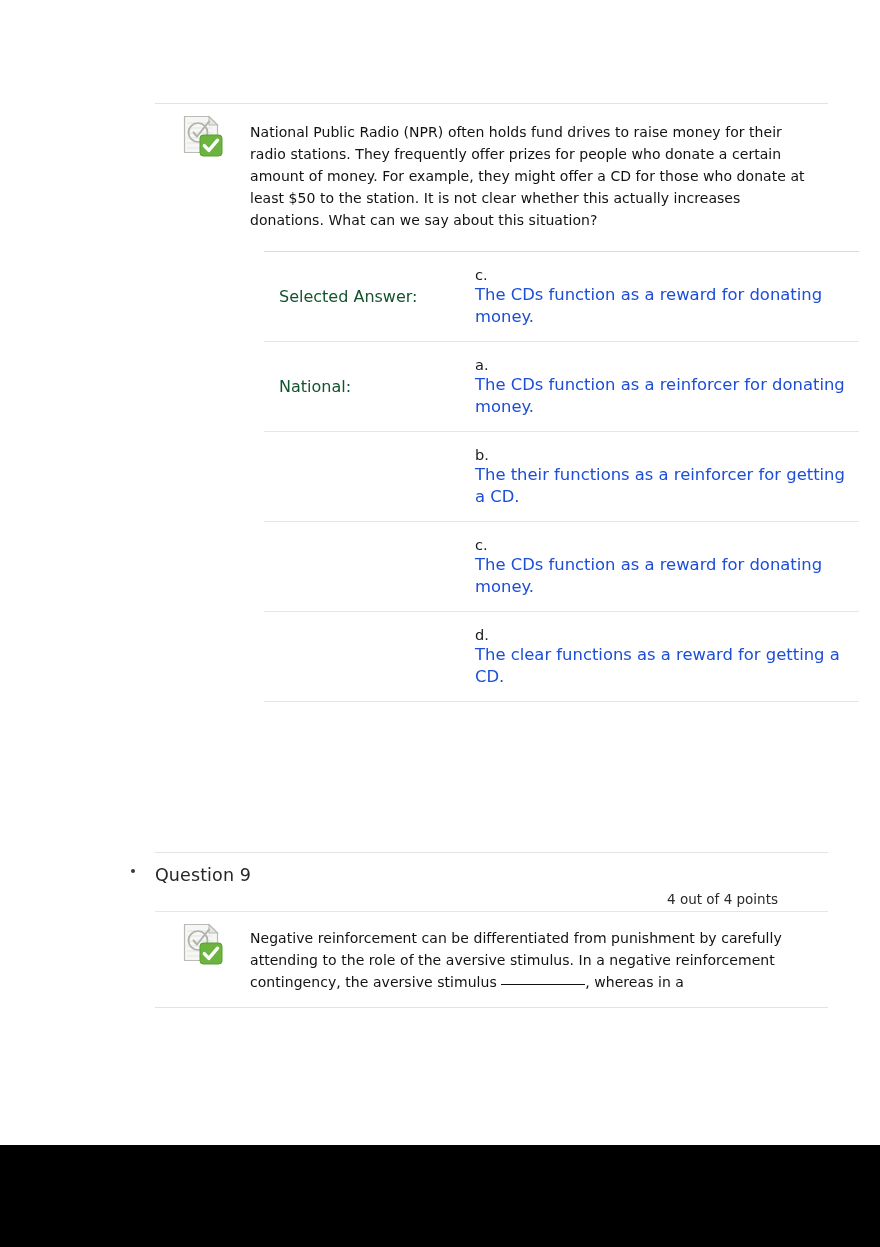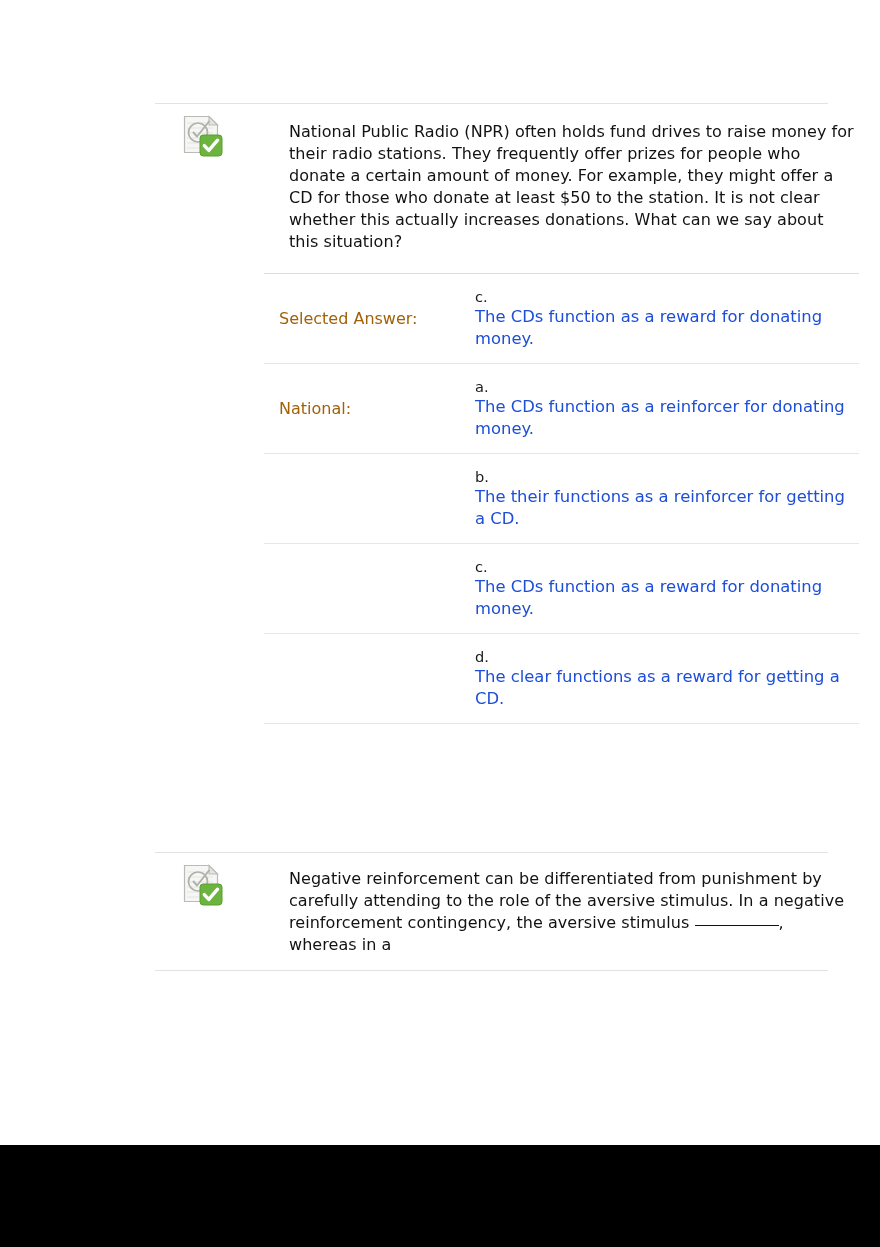--- a/index.html
+++ b/index.html
@@ -105,26 +105,25 @@
   
   .status-icon {
     position: relative;
     width: 42px;
     height: 44px;
     display: block;
   }
 
   
   .q-text {
-    font-size: 16px;
+    font-size: 14px;
     line-height: 22px;
     color: #121212;
     padding: 0 0 0 0;
     letter-spacing: 0.05px;
-    margin-left: 39px;
   }
 
   #q8-text {
     padding-top: 17px;
     padding-bottom: 20px;
     width: 565px;
   }
   #q9-text {
     padding-top: 15px;
     padding-bottom: 14px;
@@ -146,21 +145,21 @@
   }
   .answers-table td {
     vertical-align: middle;
     padding: 13px 0 13px 0;
   }
   td.label-cell {
     width: 182px;
     padding-left: 15px;
     font-size: 16px;
     line-height: 22px;
-    color: #a16207;
+    color: #14532d;
     vertical-align: middle;
   }
   td.value-cell {
     padding-left: 14px;
     padding-right: 10px;
     font-size: 16.4px;
     line-height: 22px;
     color: #121212;
     vertical-align: middle;
   }
@@ -288,20 +287,25 @@
 
         <div class="answers-bottom-rule"></div>
         <div class="q8-tail"></div>
 
       </div>
     </div>
   </div>
 
   <div class="question-block" id="question9-block">
 
+    <div class="q-header">
+      <span class="q-bullet"></span>
+      <div class="q-title">Question 9</div>
+      <div class="q-points-row">4 out of 4 points</div>
+    </div>
 
     <div class="q-body">
 
       <div class="q-icon-cell">
         <span class="status-icon">
           <svg width="42" height="44" viewBox="0 0 42 44" xmlns="http://www.w3.org/2000/svg">
             <path d="M2.5 2.5 H27 L35.5 11 V38.5 H2.5 Z" fill="#f6f6f4" stroke="#b9bcb6" stroke-width="1.2"></path>
             <path d="M27 2.5 V11 H35.5 Z" fill="#e3e4e0" stroke="#b9bcb6" stroke-width="1.1"></path>
             <g stroke="#e4e5e1" stroke-width="1">
               <line x1="5" y1="9" x2="24" y2="9"></line>

